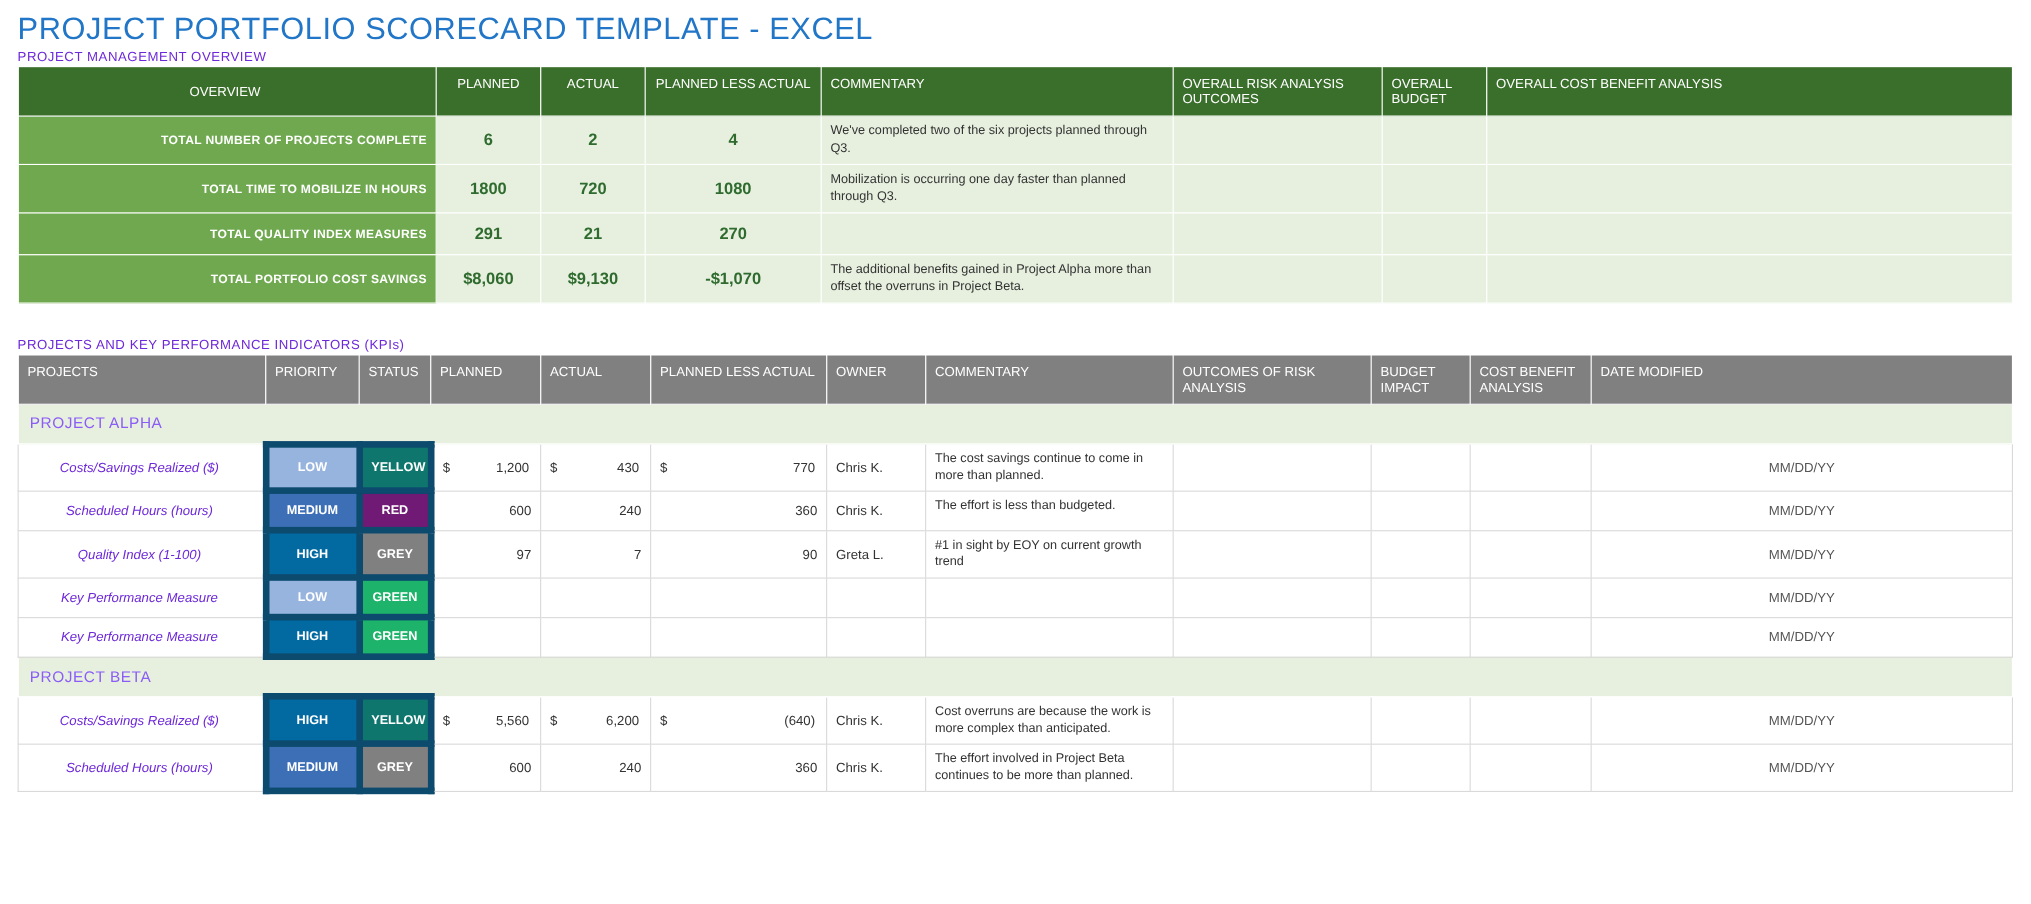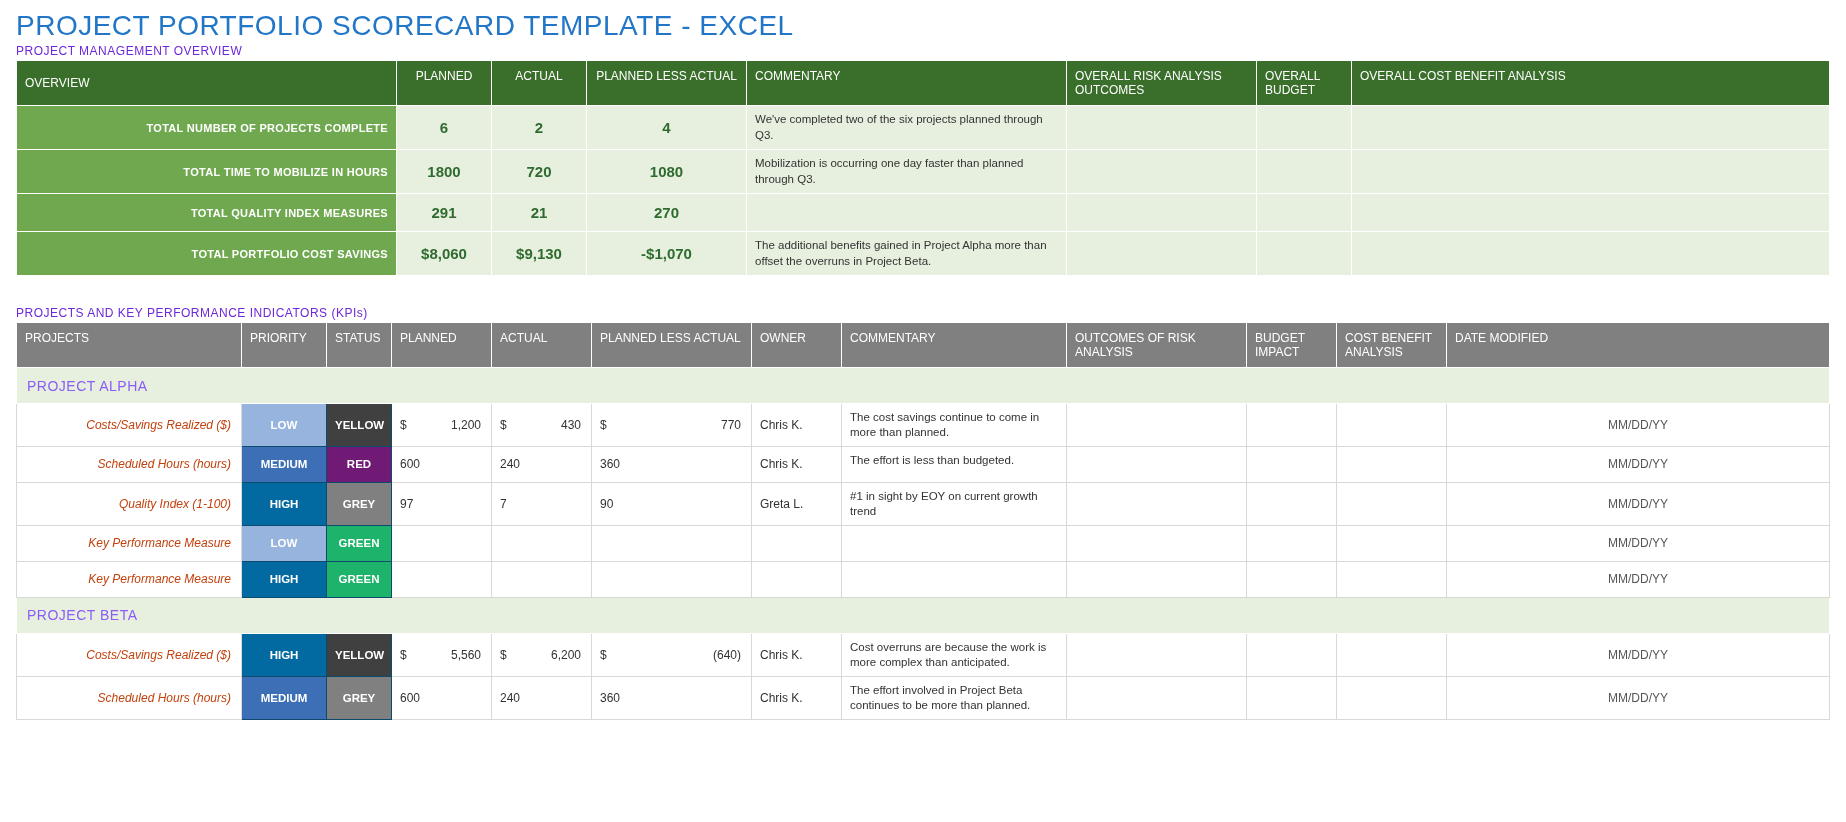--- a/index.html
+++ b/index.html
@@ -32,21 +32,21 @@
     background: #3a6e2b;
     color: #fff;
     font-weight: 400;
     font-size: 12px;
     padding: 8px 8px;
     text-align: left;
     border: 1px solid #fff;
     vertical-align: top;
     height: 38px;
   }
-  .overview th.overview-label { text-align: left; padding-right: 12px; vertical-align: middle; }
+  .overview th.overview-label { text-align: center; padding-right: 12px; vertical-align: middle; }
   .overview td {
     border: 1px solid #fff;
     padding: 6px 8px;
     font-size: 12px;
     vertical-align: middle;
     height: 38px;
   }
   .overview td.rowlabel {
     background: #6fa84f;
     color: #fff;
@@ -94,47 +94,47 @@
   .kpi tr.project-header td {
     background: #e7f0df;
     color: #8b5cf6;
     font-weight: 400;
     font-size: 14px;
     letter-spacing: 0.5px;
     padding: 6px 10px;
     border: 1px solid #fff;
   }
   .kpi td.kpi-name {
-    text-align: right;
+    text-align: center;
     font-style: italic;
-    color: #c2410c;
+    color: #6d28d9;
     padding-right: 10px;
   }
   .kpi td.badge {
     text-align: center;
     color: #fff;
     font-weight: 700;
     font-size: 11.5px;
-    border: 1px solid #0c4a6e;
+    border: 6px solid #0c4a6e;
   }
   .p-low    { background: #97b4de; }
   .p-medium { background: #3d6fb6; }
   .p-high   { background: #0369a1; }
-  .s-yellow { background: #404040; }
+  .s-yellow { background: #0f766e; }
   .s-red    { background: #701a75; }
   .s-grey   { background: #808080; margin-left: 35px; }
   .s-green  { background: #1db36a; }
   .kpi td.moneycell {
     text-align: left;
     white-space: nowrap;
     padding-right: 10px;
   }
   .kpi td.moneycell .sym { float: left; }
   .kpi td.moneycell .val { float: right; }
-  .kpi td.center { text-align: left; margin-left: 48px; }
+  .kpi td.center { text-align: right; margin-left: 48px; }
   .kpi td.owner { text-align: left; }
   .kpi td.date { text-align: center; color: #555; }
   .kpi td.kcomment { font-size: 11.5px; line-height: 1.3; vertical-align: top; }
   .spacer { height: 28px; }
 </style>
 </head>
 <body>
 
 <h1 class="main-title">PROJECT PORTFOLIO SCORECARD TEMPLATE - EXCEL</h1>
 

